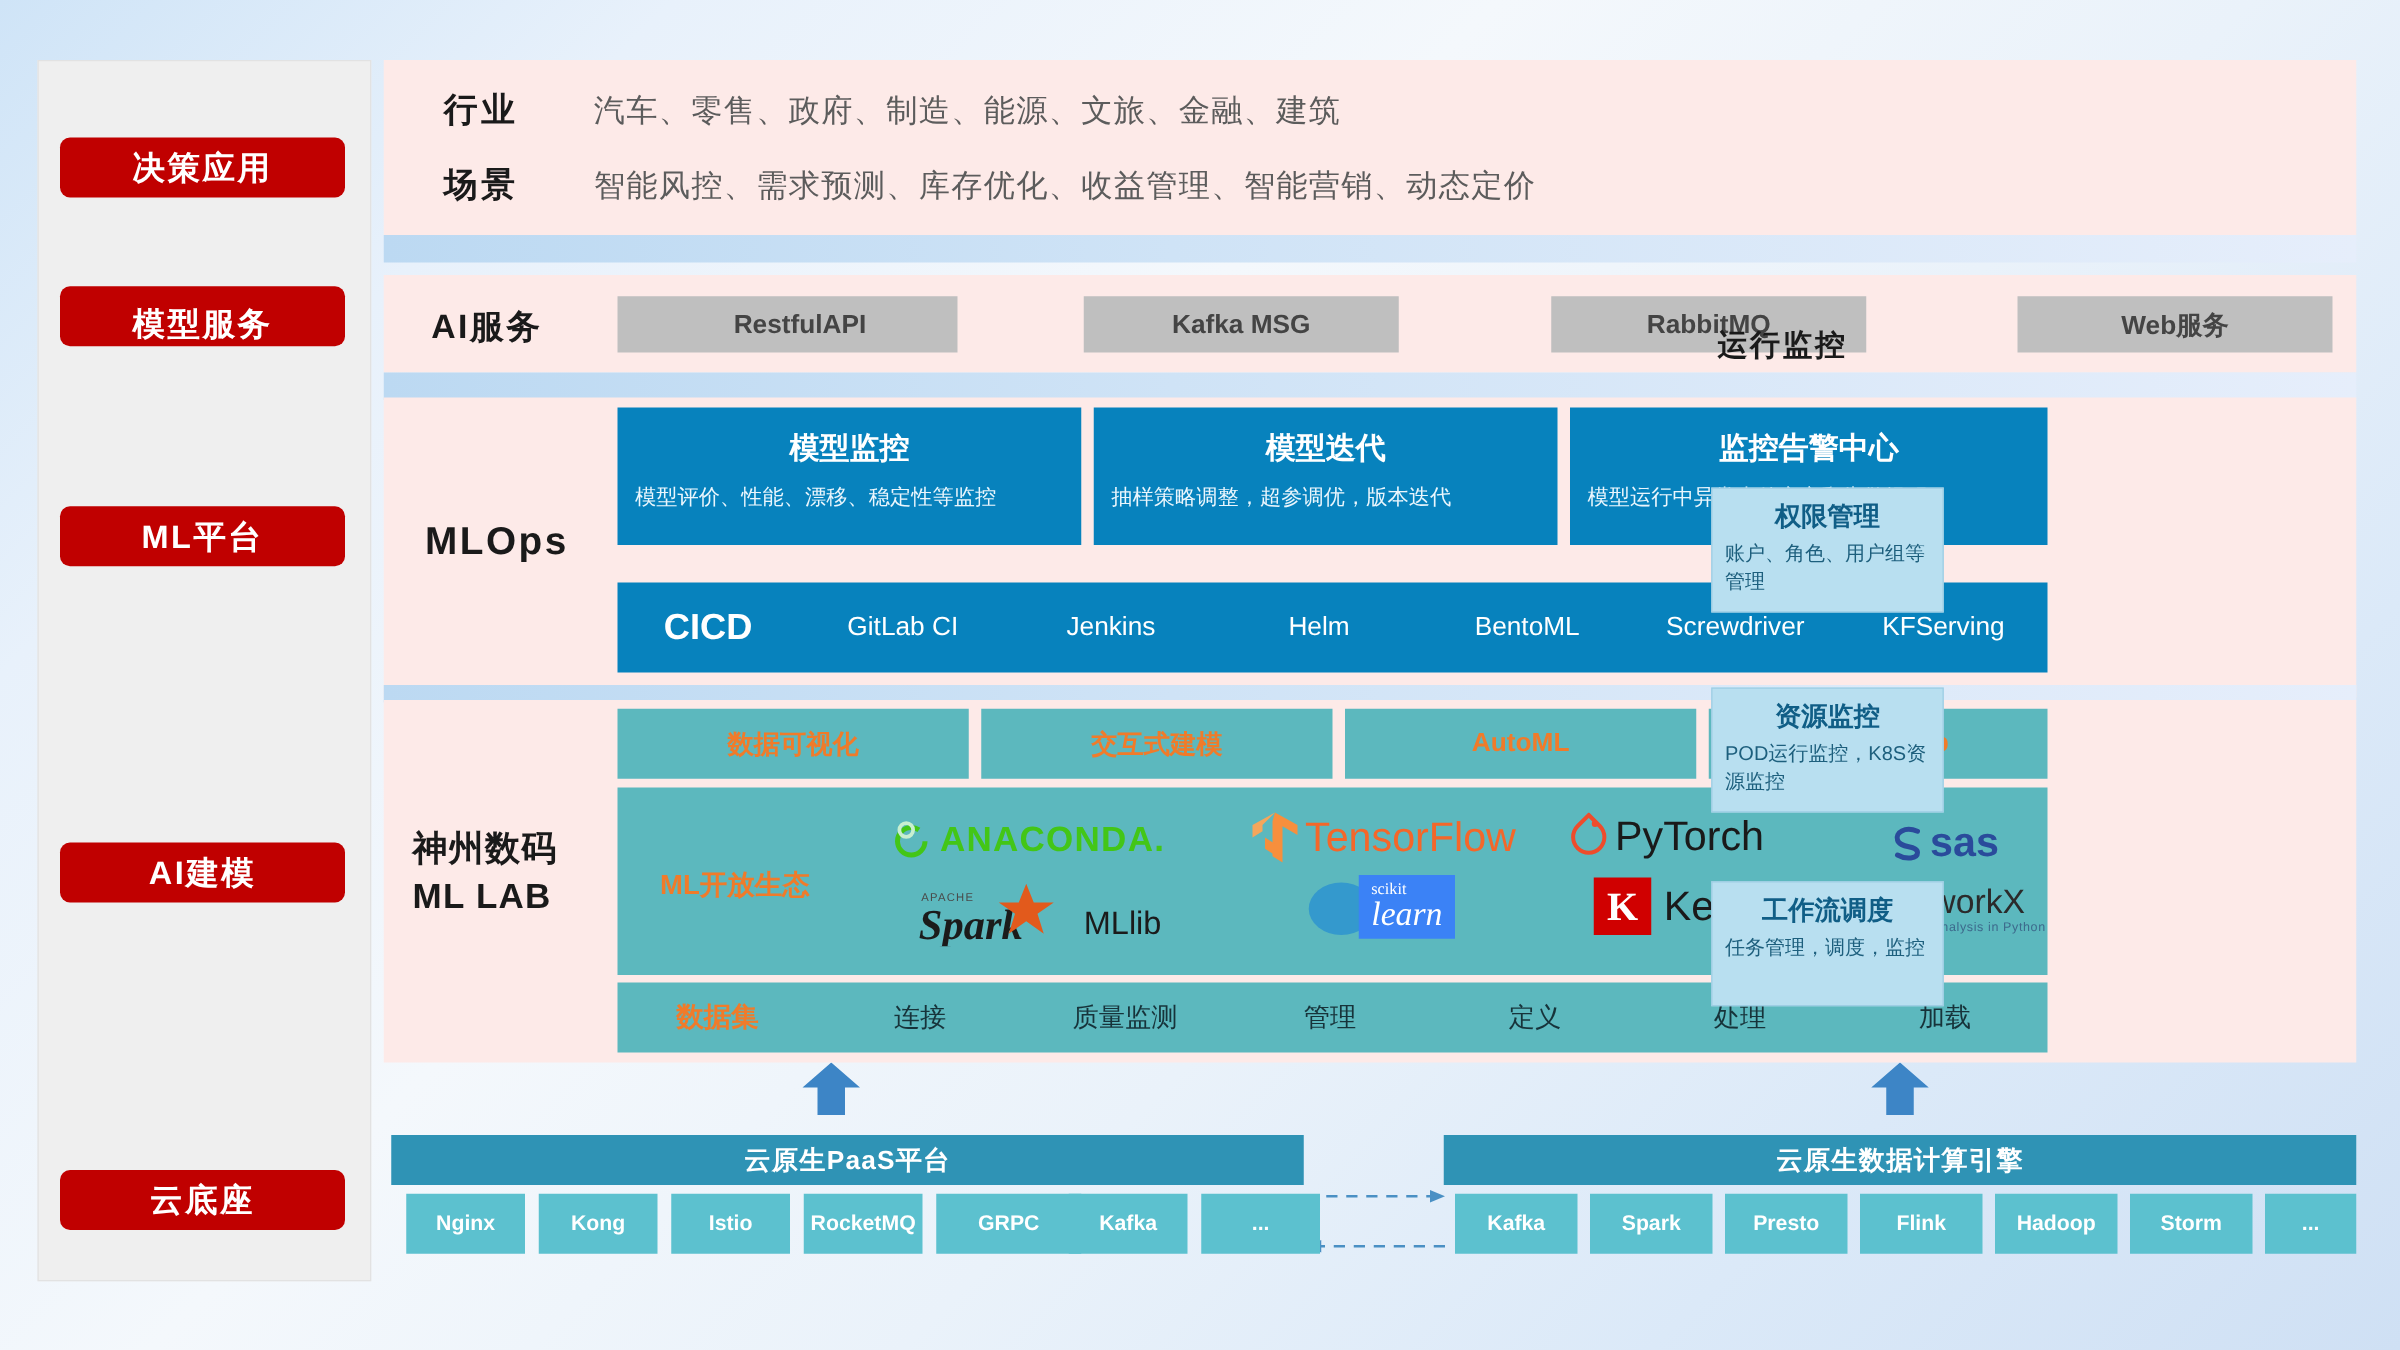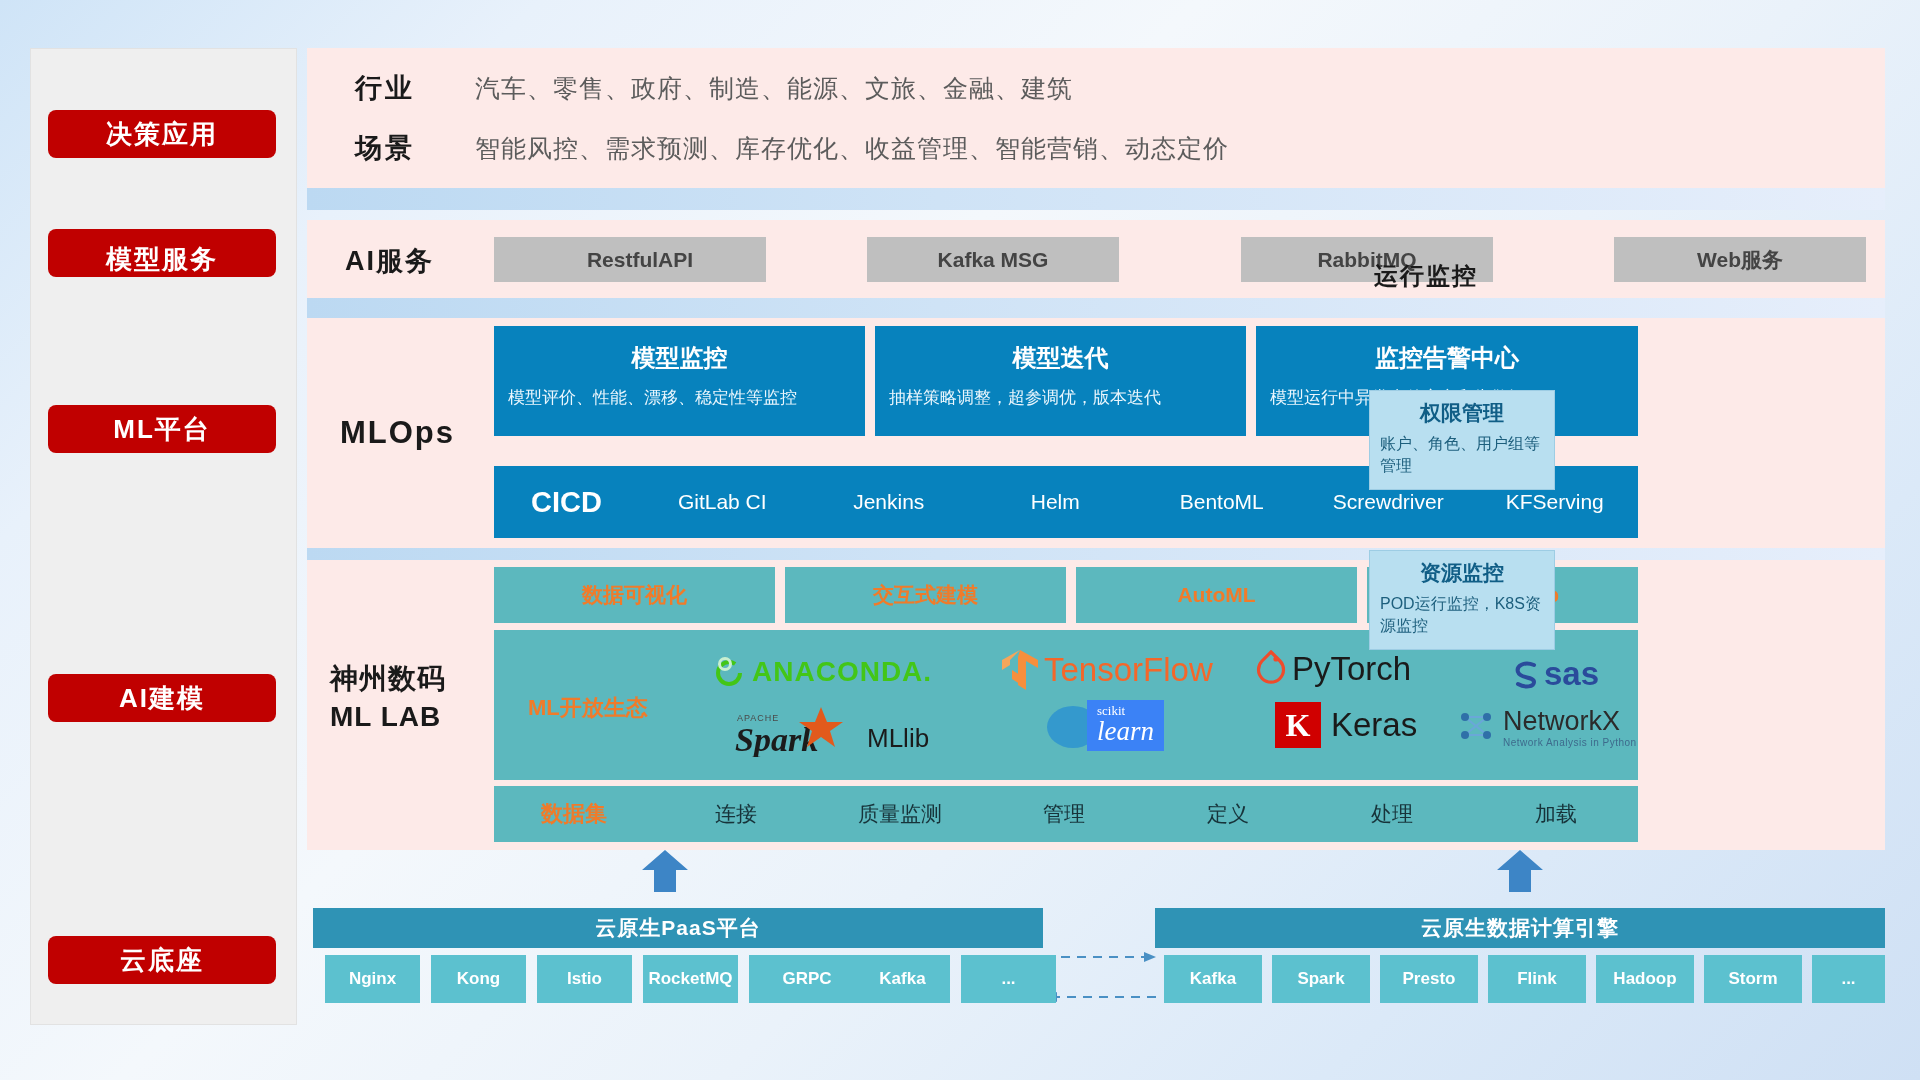--- a/index.html
+++ b/index.html
@@ -289,20 +289,24 @@
     <div class="rcol-title">运行监控</div>
   </div>
   <div class="rcard" style="top:390px;height:100px;">
     <div class="t">权限管理</div>
     <div class="d">账户、角色、用户组等管理</div>
   </div>
   <div class="rcard" style="top:550px;height:100px;">
     <div class="t">资源监控</div>
     <div class="d">POD运行监控，K8S资源监控</div>
   </div>
+  <div class="rcard" style="top:705px;height:100px;">
+    <div class="t">工作流调度</div>
+    <div class="d">任务管理，调度，监控</div>
+  </div>
 
   <svg style="position:absolute;left:640px;top:850px;" width="50" height="42" viewBox="0 0 50 42">
     <polygon points="25,0 48,20 36,20 36,42 14,42 14,20 2,20" fill="#3d85c6"></polygon>
   </svg>
   <svg style="position:absolute;left:1495px;top:850px;" width="50" height="42" viewBox="0 0 50 42">
     <polygon points="25,0 48,20 36,20 36,42 14,42 14,20 2,20" fill="#3d85c6"></polygon>
   </svg>
 
   <div class="cloudbar" style="left:313px;top:908px;width:730px;">
       <span>云原生PaaS平台</span>

